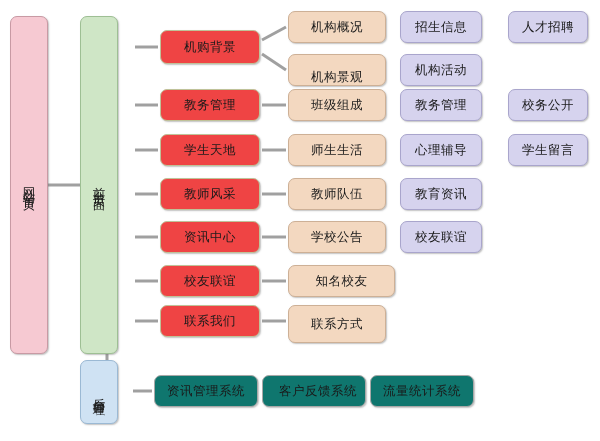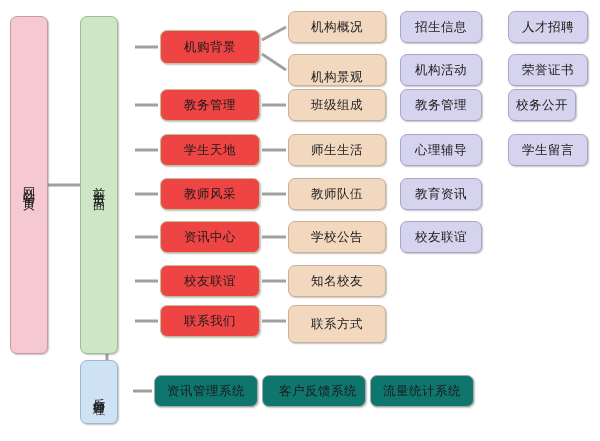--- a/index.html
+++ b/index.html
@@ -137,21 +137,21 @@
   </div>
   <div class="node peach" style="left:288px; top:134px; width:98px; height:32px;">
     <span>师生生活</span>
   </div>
   <div class="node peach" style="left:288px; top:178px; width:98px; height:32px;">
     <span>教师队伍</span>
   </div>
   <div class="node peach" style="left:288px; top:221px; width:98px; height:32px;">
     <span>学校公告</span>
   </div>
-  <div class="node peach" style="left:288px; top:265px; width:98px; height:32px;border-radius:7px;">
+  <div class="node peach" style="left:288px; top:265px; width:107px; height:32px;border-radius:7px;">
     <span>知名校友</span>
   </div>
   <div class="node peach" style="left:288px; top:305px; width:98px; height:38px;">
     <span>联系方式</span>
   </div>
 
   <div class="node lilac" style="left:400px; top:11px; width:82px; height:32px;">
     <span>招生信息</span>
   </div>
   <div class="node lilac" style="left:400px; top:54px; width:82px; height:32px;">
@@ -166,24 +166,21 @@
   <div class="node lilac" style="left:400px; top:178px; width:82px; height:32px;">
     <span>教育资讯</span>
   </div>
   <div class="node lilac" style="left:400px; top:221px; width:82px; height:32px;">
     <span>校友联谊</span>
   </div>
 
   <div class="node lilac" style="left:508px; top:11px; width:80px; height:32px;">
     <span>人才招聘</span>
   </div>
-  <div class="node lilac" style="left:508px; top:54px; width:80px; height:32px;">
-    <span>荣誉证书</span>
-  </div>
-  <div class="node lilac" style="left:508px; top:89px; width:68px; height:32px;">
+  <div class="node lilac" style="left:508px; top:89px; width:80px; height:32px;">
     <span>校务公开</span>
   </div>
   <div class="node lilac" style="left:508px; top:134px; width:80px; height:32px;">
     <span>学生留言</span>
   </div>
 
   <div class="node white" style="left:154px; top:375px; width:104px; height:32px;">
     <span>资讯管理系统</span>
   </div>
   <div class="node white" style="left:262px; top:375px; width:104px; height:32px;padding-left:8px;">

